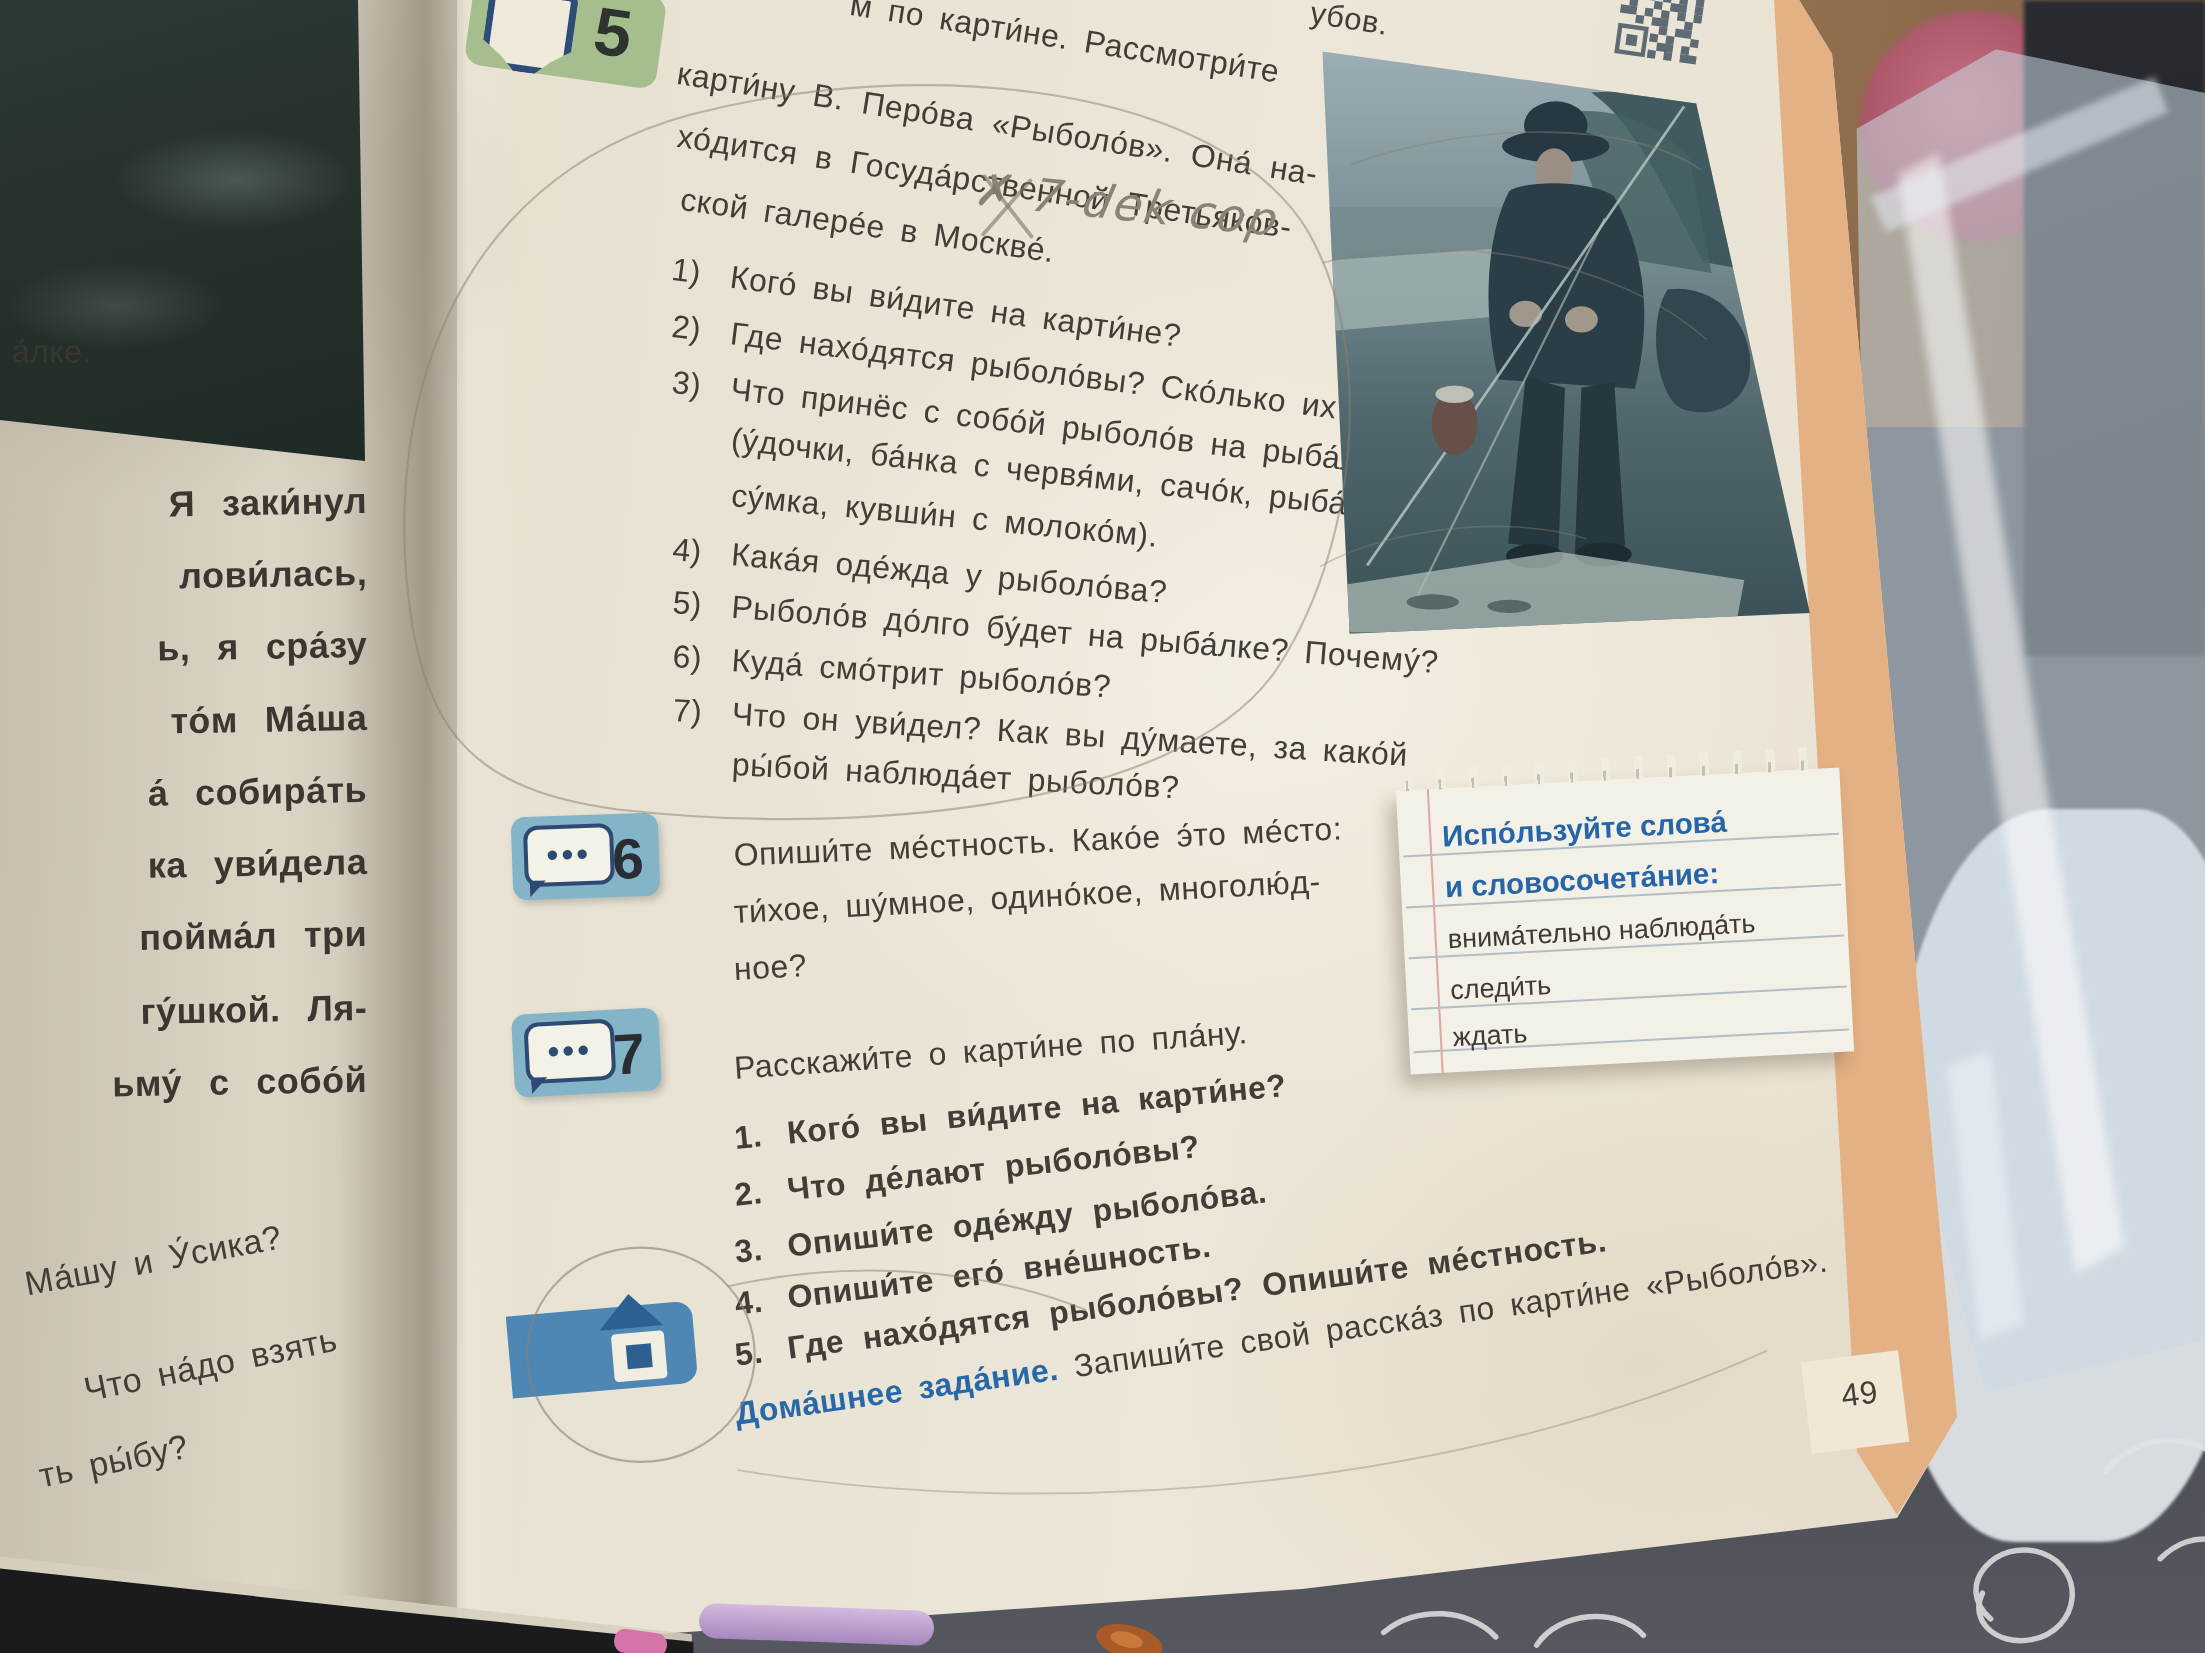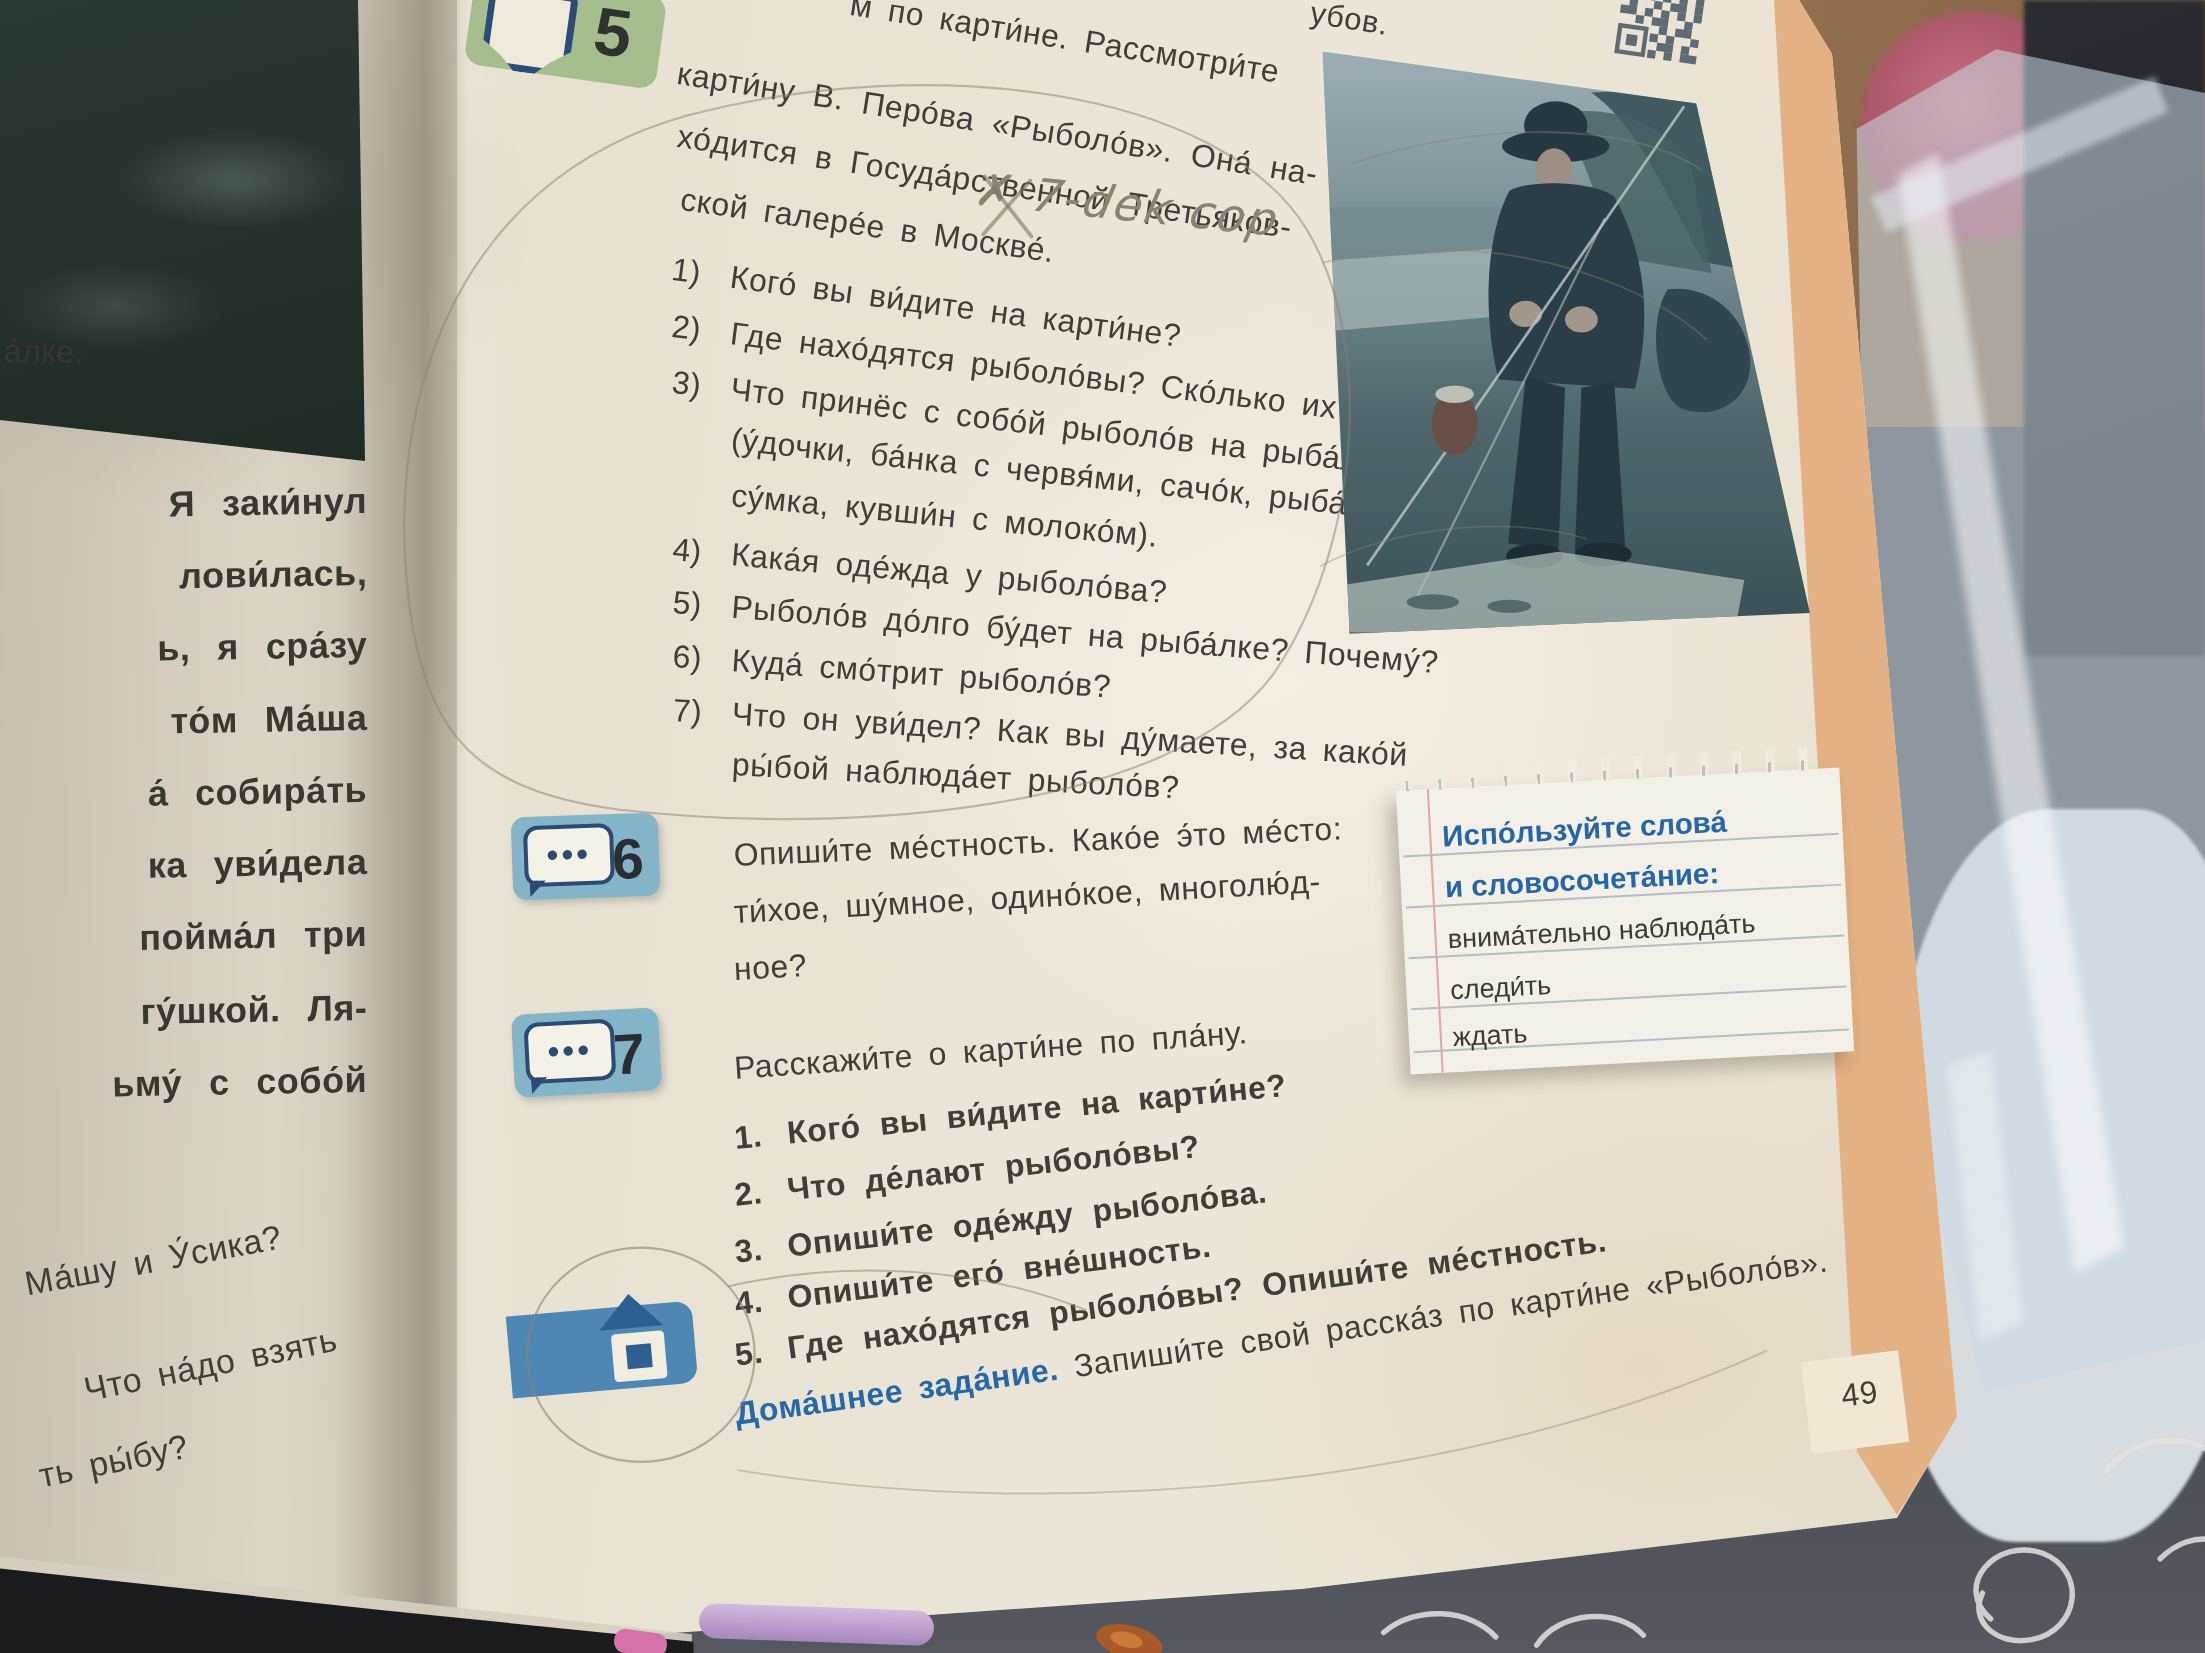--- a/index.html
+++ b/index.html
@@ -120,21 +120,21 @@
   </svg>
 
   <div class="abs book">
     <div class="abs leftpage-shade"></div>
     <div class="abs gutter"></div>
     <div class="abs leftpic"></div>
     <div class="abs edge-strip"></div>
     <div class="abs tab-notch"></div>
     <div class="tl page-num">49</div>
 
-    <div class="tl" style="left:4px;top:335px;transform:rotate(.5deg);color:#3b362f;text-align:right;">а́лке.</div>
+    <div class="tl" style="left:12px;top:335px;transform:rotate(.5deg);color:#3b362f;text-align:right;">а́лке.</div>
     <div class="tl leftcol" style="top:490px;transform:rotate(-1deg);">Я заки́нул</div>
     <div class="tl leftcol" style="top:562px;transform:rotate(-1deg);">лови́лась,</div>
     <div class="tl leftcol" style="top:634px;transform:rotate(-1deg);">ь, я сра́зу</div>
     <div class="tl leftcol" style="top:707px;transform:rotate(-1deg);">то́м Ма́ша</div>
     <div class="tl leftcol" style="top:779px;transform:rotate(-1deg);">а́ собира́ть</div>
     <div class="tl leftcol" style="top:851px;transform:rotate(-1deg);">ка уви́дела</div>
     <div class="tl leftcol" style="top:923px;transform:rotate(-1deg);">пойма́л три</div>
     <div class="tl leftcol" style="top:997px;transform:rotate(-1deg);">гу́шкой. Ля-</div>
     <div class="tl leftcol" style="top:1069px;transform:rotate(-1deg);">ьму́ с собо́й</div>
     <div class="tl" style="left:22px;top:1267px;font-size:34px;transform:rotate(-10.5deg);">Ма́шу и У́сика?</div>

